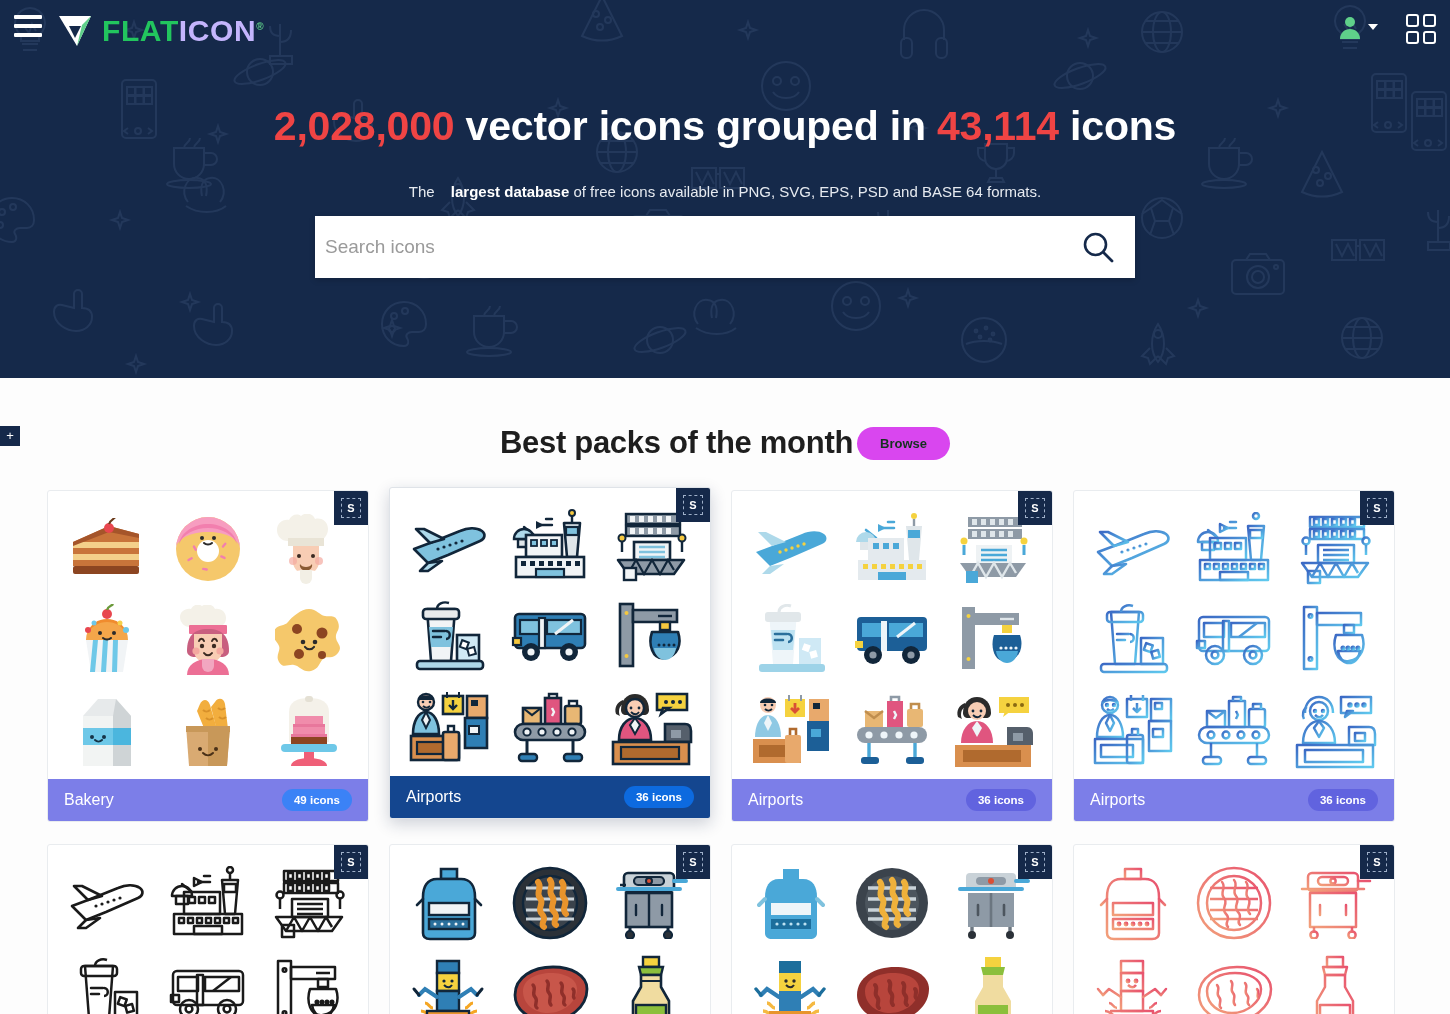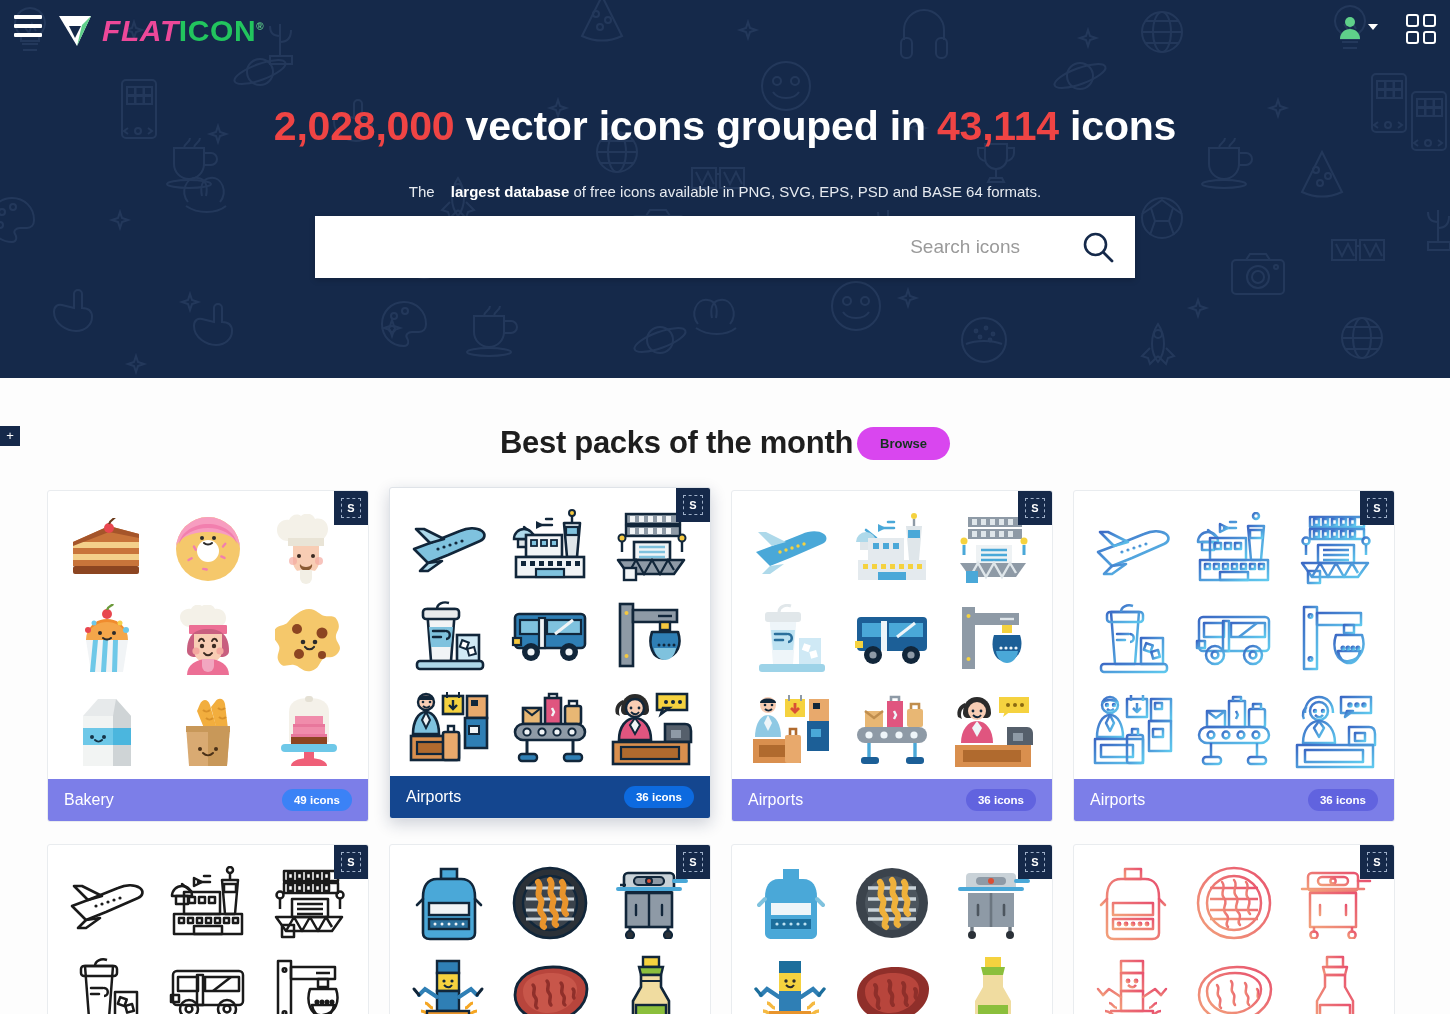--- a/index.html
+++ b/index.html
@@ -39,22 +39,22 @@
   .logo {
     position: absolute; left: 57px; top: 12px;
     height: 38px; display: flex; align-items: center;
     cursor: pointer;
   }
   .logo-mark { width: 36px; height: 34px; margin-right: 9px; }
   .logo-text {
     font-size: 30px; font-weight: bold; letter-spacing: .6px;
     line-height: 1;
   }
-  .logo-text .w { color: #ec4899; font-style: italic; }
-  .logo-text .g { color: #22c55e; }
+  .logo-text .w { color: #22c55e; }
+  .logo-text .g { color: #c4b5fd; }
   .logo-reg { color: #5fd08a; font-size: 10px; vertical-align: super; }
 
   .acct {
     position: absolute; right: 72px; top: 14px;
     display: flex; align-items: center; gap: 5px; cursor: pointer;
   }
   .acct svg { display: block; }
   .caret {
     width: 0; height: 0;
     border-left: 5px solid transparent;
@@ -92,23 +92,22 @@
     width: 820px; height: 62px;
     background: #ffffff;
     display: flex; align-items: center;
     box-shadow: 0 2px 6px rgba(0,0,0,.18);
   }
   .searchbox input {
     flex: 1; height: 100%;
     border: 0; outline: none;
     font-family: "Liberation Sans", sans-serif;
     font-size: 19px; color: #2b2b2b;
-    padding: 0 41px;
+    padding: 0 10px;
     background: transparent;
-    text-align: right;
   }
   .searchbox input::placeholder { color: #9a9a9a; }
   .search-btn {
     width: 74px; height: 100%;
     background: transparent; border: 0; cursor: pointer;
     display: flex; align-items: center; justify-content: center;
   }
 
   
   .page { position: relative; width: 1450px; background: #fdfdfd; }

